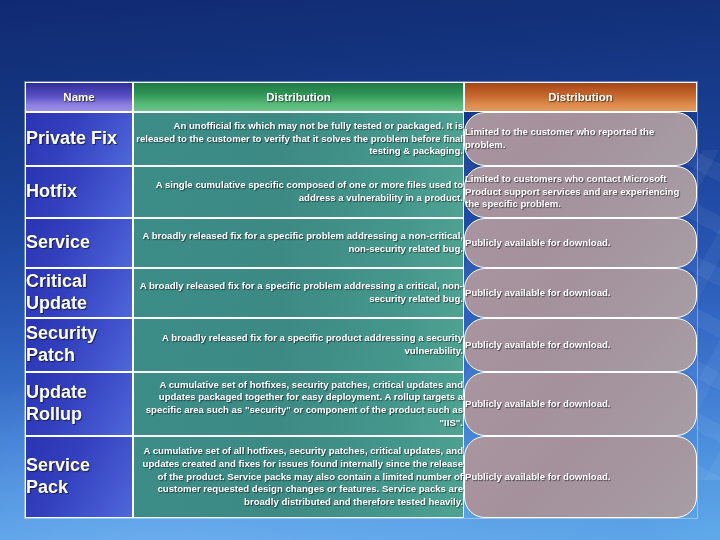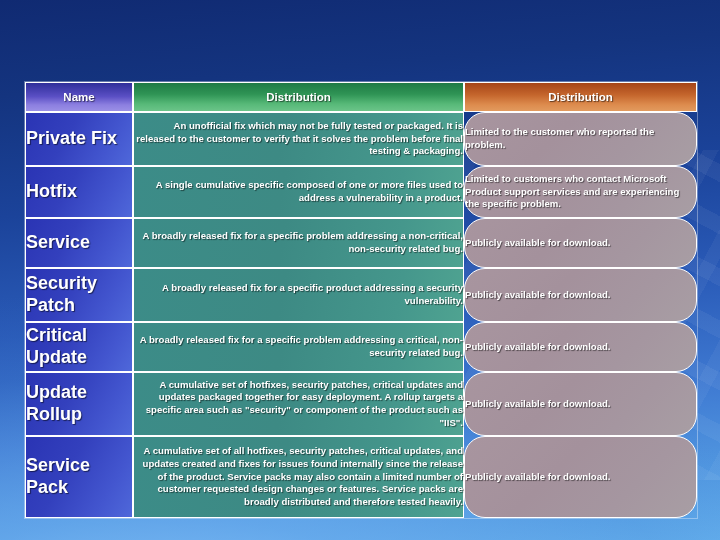--- a/index.html
+++ b/index.html
@@ -162,28 +162,28 @@
         <tr data-row="1">
           <td class="name-cell">Hotfix</td>
           <td class="desc-cell">A single cumulative specific composed of one or more files used to address a vulnerability in a product.</td>
           <td class="dist-cell">Limited to customers who contact Microsoft Product support services and are experiencing the specific problem.</td>
         </tr>
         <tr data-row="2">
           <td class="name-cell">Service</td>
           <td class="desc-cell">A broadly released fix for a specific problem addressing a non-critical, non-security related bug.</td>
           <td class="dist-cell">Publicly available for download.</td>
         </tr>
+        <tr data-row="3">
+          <td class="name-cell">Critical Update</td>
+          <td class="desc-cell">A broadly released fix for a specific problem addressing a critical, non-security related bug.</td>
+          <td class="dist-cell">Publicly available for download.</td>
+        </tr>
         <tr data-row="4">
           <td class="name-cell">Security Patch</td>
           <td class="desc-cell">A broadly released fix for a specific product addressing a security vulnerability.</td>
-          <td class="dist-cell">Publicly available for download.</td>
-        </tr>
-        <tr data-row="3">
-          <td class="name-cell">Critical Update</td>
-          <td class="desc-cell">A broadly released fix for a specific problem addressing a critical, non-security related bug.</td>
           <td class="dist-cell">Publicly available for download.</td>
         </tr>
         <tr data-row="5">
           <td class="name-cell">Update Rollup</td>
           <td class="desc-cell">A cumulative set of hotfixes, security patches, critical updates and updates packaged together for easy deployment.  A rollup targets a specific area such as "security" or component of the product such as "IIS".</td>
           <td class="dist-cell">Publicly available for download.</td>
         </tr>
         <tr data-row="6">
           <td class="name-cell">Service Pack</td>
           <td class="desc-cell">A cumulative set of all hotfixes, security patches, critical updates, and updates created and fixes for issues found internally since the release of the product. Service packs may also contain a limited number of customer requested design changes or features. Service packs are broadly distributed and therefore tested heavily.</td>

